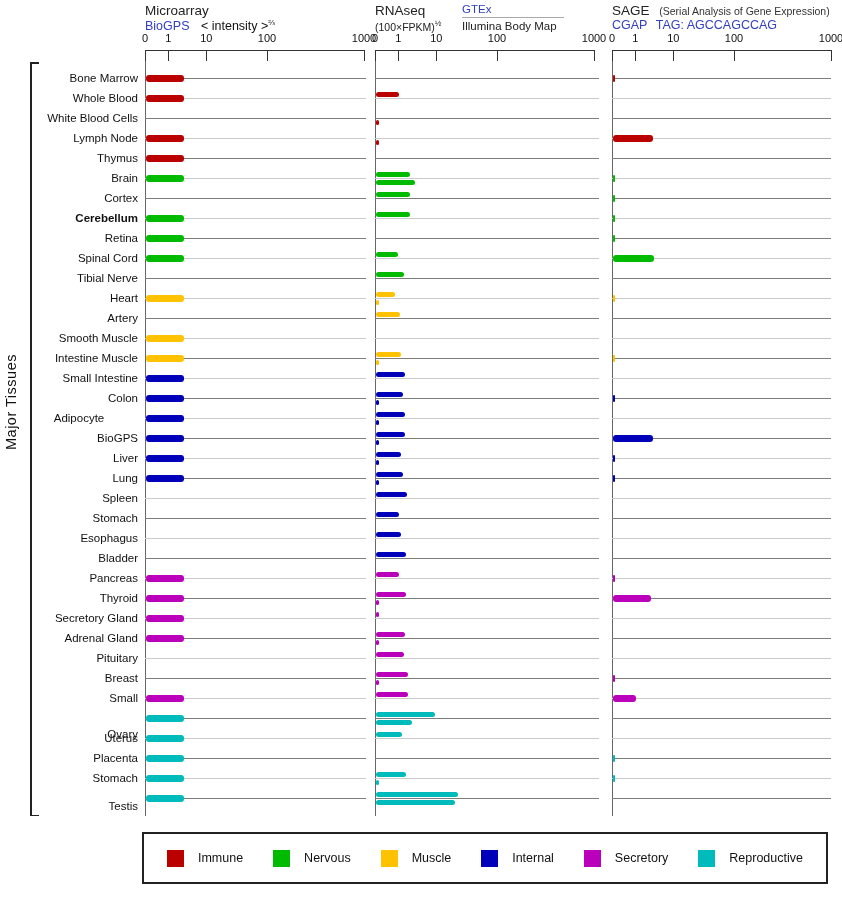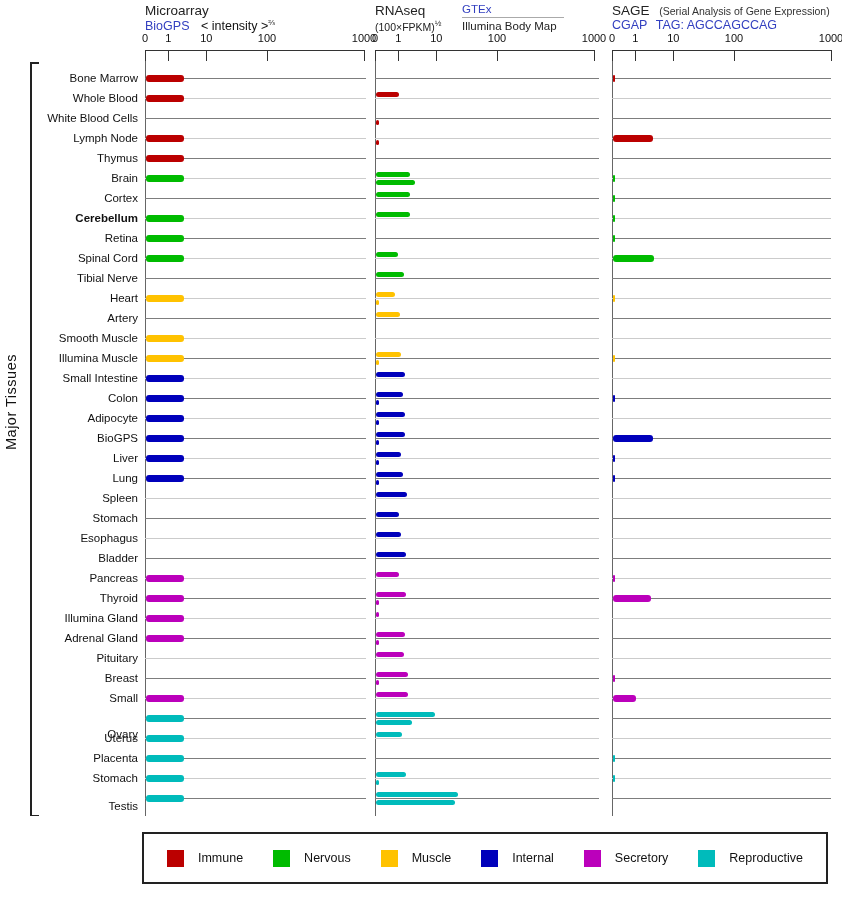--- a/index.html
+++ b/index.html
@@ -164,33 +164,33 @@
       <div class="abs gridline" style="left: 375px; top: 318px; width: 224px; background: rgb(125, 125, 125);"></div>
       <div class="abs gridline" style="left: 612px; top: 318px; width: 219px; background: rgb(125, 125, 125);"></div>
       <div class="abs tissue-label" style="left: 20px; top: 311px; width: 118px; height: 14px; line-height: 14px;">Artery</div>
       <div class="abs gridline" style="left: 145px; top: 338px; width: 221px; background: rgb(203, 203, 203);"></div>
       <div class="abs gridline" style="left: 375px; top: 338px; width: 224px; background: rgb(203, 203, 203);"></div>
       <div class="abs gridline" style="left: 612px; top: 338px; width: 219px; background: rgb(203, 203, 203);"></div>
       <div class="abs tissue-label" style="left: 20px; top: 331px; width: 118px; height: 14px; line-height: 14px;">Smooth Muscle</div>
       <div class="abs gridline" style="left: 145px; top: 358px; width: 221px; background: rgb(125, 125, 125);"></div>
       <div class="abs gridline" style="left: 375px; top: 358px; width: 224px; background: rgb(125, 125, 125);"></div>
       <div class="abs gridline" style="left: 612px; top: 358px; width: 219px; background: rgb(125, 125, 125);"></div>
-      <div class="abs tissue-label" style="left: 20px; top: 351px; width: 118px; height: 14px; line-height: 14px;">Illumina Muscle</div>
+      <div class="abs tissue-label" style="left: 20px; top: 351px; width: 118px; height: 14px; line-height: 14px;">Intestine Muscle</div>
       <div class="abs gridline" style="left: 145px; top: 378px; width: 221px; background: rgb(203, 203, 203);"></div>
       <div class="abs gridline" style="left: 375px; top: 378px; width: 224px; background: rgb(203, 203, 203);"></div>
       <div class="abs gridline" style="left: 612px; top: 378px; width: 219px; background: rgb(203, 203, 203);"></div>
       <div class="abs tissue-label" style="left: 20px; top: 371px; width: 118px; height: 14px; line-height: 14px;">Small Intestine</div>
       <div class="abs gridline" style="left: 145px; top: 398px; width: 221px; background: rgb(125, 125, 125);"></div>
       <div class="abs gridline" style="left: 375px; top: 398px; width: 224px; background: rgb(125, 125, 125);"></div>
       <div class="abs gridline" style="left: 612px; top: 398px; width: 219px; background: rgb(125, 125, 125);"></div>
       <div class="abs tissue-label" style="left: 20px; top: 391px; width: 118px; height: 14px; line-height: 14px;">Colon</div>
       <div class="abs gridline" style="left: 145px; top: 418px; width: 221px; background: rgb(203, 203, 203);"></div>
       <div class="abs gridline" style="left: 375px; top: 418px; width: 224px; background: rgb(203, 203, 203);"></div>
       <div class="abs gridline" style="left: 612px; top: 418px; width: 219px; background: rgb(203, 203, 203);"></div>
-      <div class="abs tissue-label" style="left: 20px; top: 411px; width: 118px; height: 14px; line-height: 14px;">Adipocyte</div>
+      <div class="abs tissue-label" style="left: 20px; top: 411px; width: 118px; height: 14px; line-height: 14px; text-align: center;">Adipocyte</div>
       <div class="abs gridline" style="left: 145px; top: 438px; width: 221px; background: rgb(125, 125, 125);"></div>
       <div class="abs gridline" style="left: 375px; top: 438px; width: 224px; background: rgb(125, 125, 125);"></div>
       <div class="abs gridline" style="left: 612px; top: 438px; width: 219px; background: rgb(125, 125, 125);"></div>
       <div class="abs tissue-label" style="left: 20px; top: 431px; width: 118px; height: 14px; line-height: 14px;">BioGPS</div>
       <div class="abs gridline" style="left: 145px; top: 458px; width: 221px; background: rgb(203, 203, 203);"></div>
       <div class="abs gridline" style="left: 375px; top: 458px; width: 224px; background: rgb(203, 203, 203);"></div>
       <div class="abs gridline" style="left: 612px; top: 458px; width: 219px; background: rgb(203, 203, 203);"></div>
       <div class="abs tissue-label" style="left: 20px; top: 451px; width: 118px; height: 14px; line-height: 14px;">Liver</div>
       <div class="abs gridline" style="left: 145px; top: 478px; width: 221px; background: rgb(125, 125, 125);"></div>
       <div class="abs gridline" style="left: 375px; top: 478px; width: 224px; background: rgb(125, 125, 125);"></div>
@@ -216,21 +216,21 @@
       <div class="abs gridline" style="left: 375px; top: 578px; width: 224px; background: rgb(203, 203, 203);"></div>
       <div class="abs gridline" style="left: 612px; top: 578px; width: 219px; background: rgb(203, 203, 203);"></div>
       <div class="abs tissue-label" style="left: 20px; top: 571px; width: 118px; height: 14px; line-height: 14px;">Pancreas</div>
       <div class="abs gridline" style="left: 145px; top: 598px; width: 221px; background: rgb(125, 125, 125);"></div>
       <div class="abs gridline" style="left: 375px; top: 598px; width: 224px; background: rgb(125, 125, 125);"></div>
       <div class="abs gridline" style="left: 612px; top: 598px; width: 219px; background: rgb(125, 125, 125);"></div>
       <div class="abs tissue-label" style="left: 20px; top: 591px; width: 118px; height: 14px; line-height: 14px;">Thyroid</div>
       <div class="abs gridline" style="left: 145px; top: 618px; width: 221px; background: rgb(203, 203, 203);"></div>
       <div class="abs gridline" style="left: 375px; top: 618px; width: 224px; background: rgb(203, 203, 203);"></div>
       <div class="abs gridline" style="left: 612px; top: 618px; width: 219px; background: rgb(203, 203, 203);"></div>
-      <div class="abs tissue-label" style="left: 20px; top: 611px; width: 118px; height: 14px; line-height: 14px;">Illumina Gland</div>
+      <div class="abs tissue-label" style="left: 20px; top: 611px; width: 118px; height: 14px; line-height: 14px;">Secretory Gland</div>
       <div class="abs gridline" style="left: 145px; top: 638px; width: 221px; background: rgb(125, 125, 125);"></div>
       <div class="abs gridline" style="left: 375px; top: 638px; width: 224px; background: rgb(125, 125, 125);"></div>
       <div class="abs gridline" style="left: 612px; top: 638px; width: 219px; background: rgb(125, 125, 125);"></div>
       <div class="abs tissue-label" style="left: 20px; top: 631px; width: 118px; height: 14px; line-height: 14px;">Adrenal Gland</div>
       <div class="abs gridline" style="left: 145px; top: 658px; width: 221px; background: rgb(203, 203, 203);"></div>
       <div class="abs gridline" style="left: 375px; top: 658px; width: 224px; background: rgb(203, 203, 203);"></div>
       <div class="abs gridline" style="left: 612px; top: 658px; width: 219px; background: rgb(203, 203, 203);"></div>
       <div class="abs tissue-label" style="left: 20px; top: 651px; width: 118px; height: 14px; line-height: 14px;">Pituitary</div>
       <div class="abs gridline" style="left: 145px; top: 678px; width: 221px; background: rgb(125, 125, 125);"></div>
       <div class="abs gridline" style="left: 375px; top: 678px; width: 224px; background: rgb(125, 125, 125);"></div>

